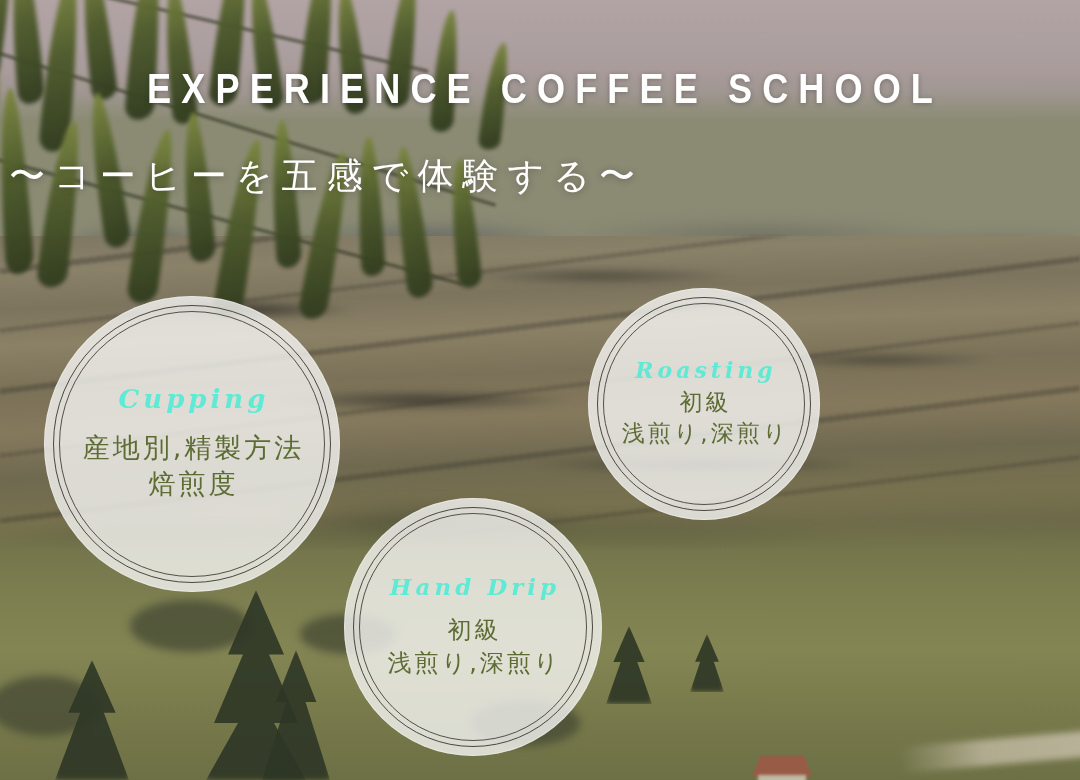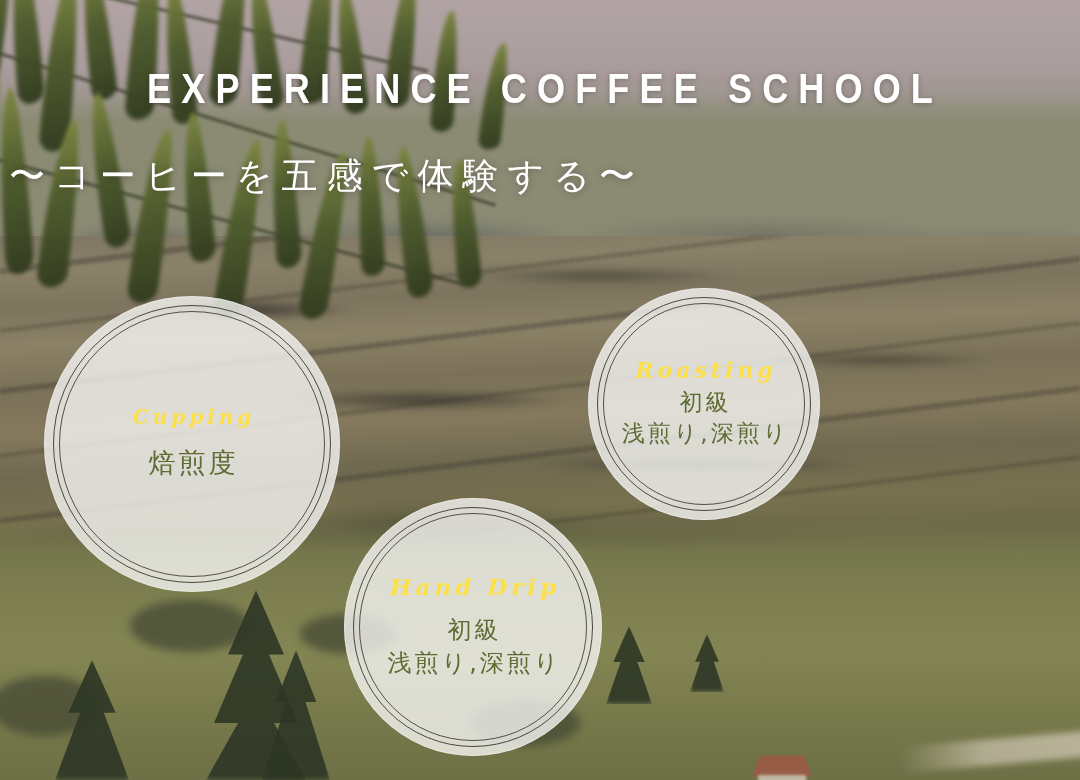--- a/index.html
+++ b/index.html
@@ -218,41 +218,41 @@
     border: 1.5px solid #4a463f;
     pointer-events: none;
   }
   .badge::before { inset: 9px; }
   .badge::after  { inset: 15px; border-width: 1.5px; border-color: #53504a; }
 
   .badge .en {
     font-family: "DejaVu Serif", serif;
     font-style: italic;
     font-weight: 700;
-    color: #fde047;
+    color: #5eead4;
     letter-spacing: 4px;
     text-indent: 4px;
     line-height: 1;
   }
   .badge .jp {
     font-family: "DejaVu Sans", sans-serif;
     color: #5c6c33;
     letter-spacing: 3px;
     text-indent: 3px;
     line-height: 1.34;
     white-space: nowrap;
   }
 
   
   #badge-cupping  { left: 44px;  top: 296px; width: 296px; height: 296px; }
   #badge-roasting { left: 588px; top: 288px; width: 232px; height: 232px; }
   #badge-handdrip { left: 344px; top: 498px; width: 258px; height: 258px; }
   #badge-blend    { left: 790px; top: 504px; width: 232px; height: 232px; }
 
-  #badge-cupping  .en { font-size: 20px; margin-bottom: 18px; }
+  #badge-cupping  .en { font-size: 26px; margin-bottom: 18px; }
   #badge-cupping  .jp { font-size: 27px; }
   #badge-roasting .en { font-size: 22px; margin-bottom: 6px; }
   #badge-roasting .jp { font-size: 23px; }
   #badge-handdrip .en { font-size: 23px; margin-bottom: 16px; }
   #badge-handdrip .jp { font-size: 24px; }
   #badge-blend    .en { font-size: 21px; margin-bottom: 5px; }
   #badge-blend    .jp { font-size: 23px; }
 </style>
 </head>
 <body>
@@ -313,20 +313,21 @@
     <div class="leaf" style="left:492px; top:188px; width:24px;  height:130px; transform:rotate(-6deg);"></div>
     <div class="leaf" style="left:524px; top:72px;  width:22px;  height:108px; transform:rotate(7deg);"></div>
   </div>
 
   <div class="title">EXPERIENCE COFFEE SCHOOL</div>
 
   <div class="subtitle">〜コーヒーを五感で体験する〜</div>
 
   <div class="badge" id="badge-cupping">
     <div class="en">Cupping</div>
+    <div class="jp">産地別,精製方法</div>
     <div class="jp">焙煎度</div>
   </div>
 
   <div class="badge" id="badge-roasting">
     <div class="en">Roasting</div>
     <div class="jp">初級</div>
     <div class="jp">浅煎り,深煎り</div>
   </div>
 
   <div class="badge" id="badge-handdrip">

